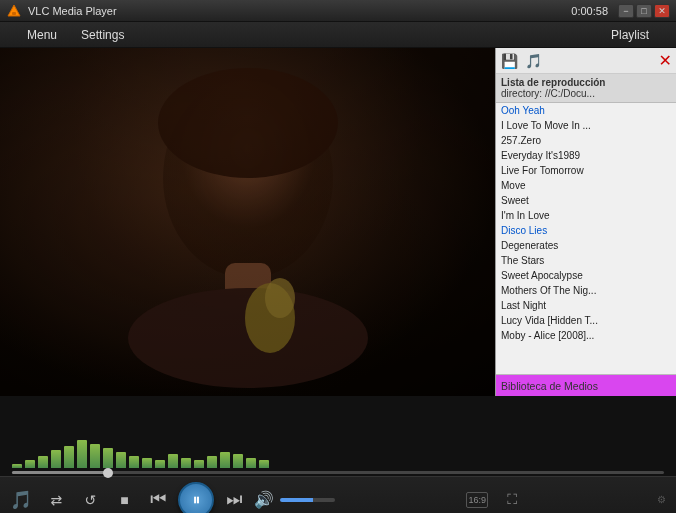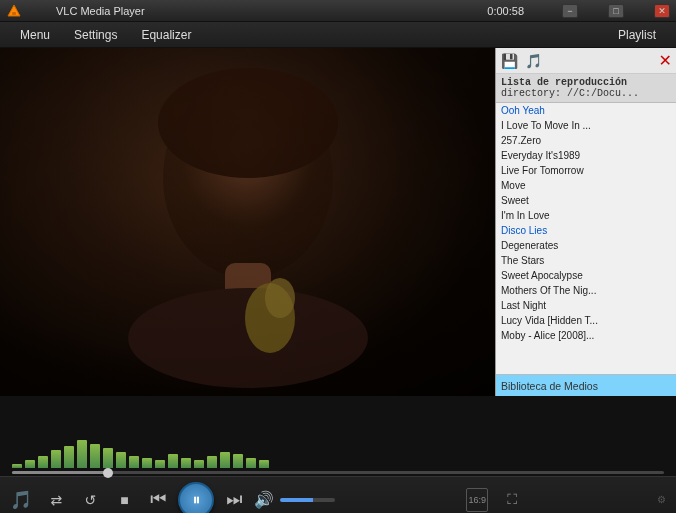--- a/index.html
+++ b/index.html
@@ -14,21 +14,20 @@
     }
 
     
     #title-bar {
       background: linear-gradient(to bottom, #3a3a3a, #222);
       height: 22px;
       display: flex;
       align-items: center;
       padding: 0 6px;
       border-bottom: 1px solid #111;
-      gap: 28px;
     }
     #vlc-icon {
       width: 16px;
       height: 16px;
       margin-right: 6px;
     }
     #title-text {
       color: #ddd;
       font-size: 11px;
       flex: 1;
@@ -53,21 +52,21 @@
       font-size: 9px;
     }
     .title-btn.close { background: #c0392b; }
 
     
     #menu-bar {
       background: linear-gradient(to bottom, #2a2a2a, #1e1e1e);
       height: 26px;
       display: flex;
       align-items: center;
-      padding: 0 8px;
+      padding: 0 15px;
       border-bottom: 1px solid #111;
     }
     .menu-item {
       color: #ddd;
       font-size: 12px;
       padding: 3px 12px;
       cursor: pointer;
       border-radius: 3px;
     }
     #playlist-btn {
@@ -140,36 +139,35 @@
     #playlist-scroll::-webkit-scrollbar-thumb {
       background: #aaa;
       border: 1px solid #888;
     }
     #playlist-header {
       background: #d8d8d8;
       padding: 3px 5px;
       font-size: 10px;
       color: #333;
       border-bottom: 1px solid #bbb;
-      font-family: Liberation Mono, monospace;
     }
     .pl-item {
       padding: 2px 5px;
       font-size: 10px;
       color: #222;
       cursor: pointer;
       white-space: nowrap;
       overflow: hidden;
       text-overflow: ellipsis;
     }
     .pl-item.active { color: #0055cc; }
     .pl-item.playing { background: #b8ccee; color: #002299; }
     #media-library {
       height: 22px;
-      background: #7dd3fc;
+      background: #d946ef;
       border-top: 1px solid #bbb;
       display: flex;
       align-items: center;
       padding: 0 5px;
       font-size: 10.5px;
       color: #333;
       cursor: pointer;
     }
 
     
@@ -247,21 +245,21 @@
     #vol-slider {
       width: 55px;
       height: 4px;
       background: linear-gradient(to right, #5599ee 60%, #444 60%);
       border-radius: 2px;
       cursor: pointer;
     }
     #ratio-btn {
       margin-left: auto;
       width: 22px;
-      height: 24px;
+      height: 16px;
       border: 1px solid #555;
       border-radius: 2px;
       display: flex;
       align-items: center;
       justify-content: center;
       color: #888;
       font-size: 8px;
       cursor: pointer;
     }
     #audio-icon {
@@ -304,21 +302,20 @@
   <span id="title-text">VLC Media Player</span>
   <span id="title-time">0:00:58</span>
   <div class="title-btn">−</div>
   <div class="title-btn">□</div>
   <div class="title-btn close">✕</div>
 </div>
 
 <div id="menu-bar">
   <span class="menu-item">Menu</span>
   <span class="menu-item">Settings</span>
-  <span class="menu-item">Equalizer</span>
   <span id="playlist-btn">Playlist</span>
 </div>
 
 <div id="main-content">
 
   <div id="video-area">
     <div class="video-bg">
       <div class="video-overlay"></div>
 
       <svg width="100%" height="100%" viewBox="0 0 495 348" preserveAspectRatio="xMidYMid slice" style="position:absolute;inset:0;opacity:0.7">

